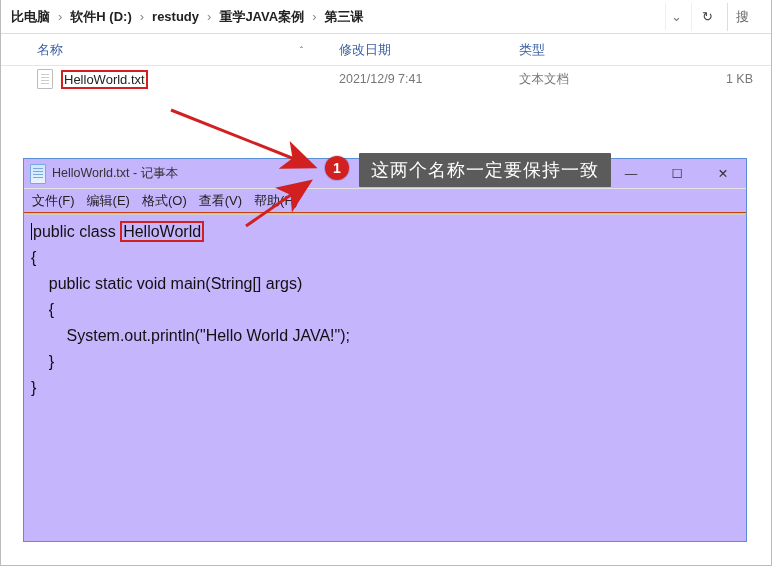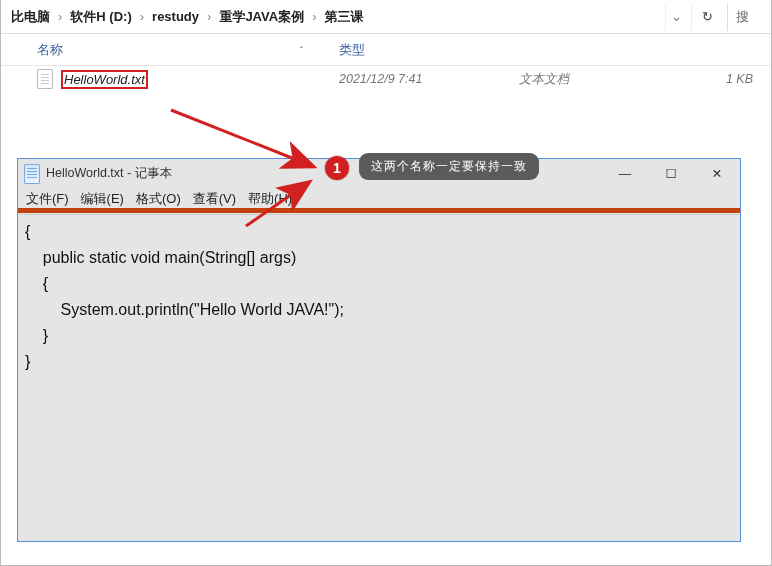--- a/index.html
+++ b/index.html
@@ -68,43 +68,42 @@
   .col.size { flex:1; text-align:right; padding-right:18px; justify-content:flex-end;}
   .sort-caret { font-size:9px; color:#3a5fa0; margin-left:auto; margin-right:20px;}
   
   .file-rows { }
   .file-row {
     height:26px;
     display:flex;
     align-items:center;
     font-size:13px;
     color:#333;
-    font-style:italic;
   }
   .file-row .col.name { color:#222; }
   .file-row .col.date,
   .file-row .col.type,
   .file-row .col.size { color:#777; font-size:12.5px; }
   .file-icon {
     width:16px; height:20px;
     background:#fff; border:1px solid #bbb; border-radius:1px;
     position:relative; flex-shrink:0;
   }
   .file-icon::before{
     content:''; position:absolute; left:3px; right:3px; top:4px;
     border-top:1px solid #ccc; box-shadow:0 3px 0 #ccc,0 6px 0 #ccc,0 9px 0 #ccc;
   }
   .red-box { border:2px solid #d21f1f; padding:0 1px; }
   
   .notepad {
     position:absolute;
-    left:16px; top:158px;
+    left:22px; top:158px;
     width:724px; height:384px;
     border:1px solid #5a8ed6;
-    background:#e5e5e5;
+    background:#c4b5fd;
     box-shadow: none;
   }
   .np-titlebar {
     height:30px;
     display:flex; align-items:center;
     padding:0 0 0 6px;
     gap:6px;
     border-bottom:1px solid #e3e3e3;
     font-size:12.5px;
   }
@@ -127,21 +126,21 @@
     display:flex; align-items:center; justify-content:center;
     color:#333;
   }
   .np-menu {
     height:24px;
     display:flex; align-items:center;
     gap:12px;
     padding:0 8px;
     font-size:13px;
     color:#222;
-    border-bottom:5px solid #c2410c;
+    border-bottom:1px solid #c2410c;
   }
   .np-menu span{ }
   .np-body {
     position:absolute; left:1px; right:1px; top:55px; bottom:1px;
     border-top:1px solid #ccc;
     padding:4px 6px;
     font-family:"Microsoft YaHei","Segoe UI",Arial,sans-serif;
     font-size:16px;
     line-height:26px;
     color:#111;
@@ -161,22 +160,22 @@
     background:#d21f1f; color:#fff;
     display:flex; align-items:center; justify-content:center;
     font-size:14px; font-weight:600;
     box-shadow:0 0 0 1px rgba(0,0,0,.15);
   }
   .anno-label {
     position:absolute;
     left:358px; top:153px;
     background:#5b5b5b; color:#fff;
     padding:5px 12px;
-    font-size:12px;
-    border-radius:9px;
+    font-size:18px;
+    border-radius:1px;
     letter-spacing:1px;
   }
   svg .arrow { fill:#d21f1f; }
 </style>
 </head>
 <body>
 
 <div class="breadcrumb-row">
   <div class="breadcrumb">
     <span class="crumb">比电脑</span>
@@ -195,20 +194,23 @@
   </div>
   <div class="search-box">
     <span>搜</span>
   </div>
 </div>
 
 <div class="col-head">
   <div class="col name">
     <span>名称</span>
     <span class="sort-caret">ˆ</span>
+  </div>
+  <div class="col date">
+    <span>修改日期</span>
   </div>
   <div class="col type">
     <span>类型</span>
   </div>
 </div>
 
 <div class="file-rows">
   <div class="file-row">
     <div class="col name" style="gap:8px;">
       <span class="file-icon"></span>
@@ -237,20 +239,21 @@
     </div>
   </div>
   <div class="np-menu">
     <span>文件(F)</span>
     <span>编辑(E)</span>
     <span>格式(O)</span>
     <span>查看(V)</span>
     <span>帮助(H)</span>
   </div>
   <div class="np-body">
+    <div class="line"><span class="cursor"></span><span>public class </span><span class="red-box">HelloWorld</span></div>
     <div class="line">{</div>
     <div class="line">    public static void main(String[] args)</div>
     <div class="line">    {</div>
     <div class="line">        System.out.println("Hello World JAVA!");</div>
     <div class="line">    }</div>
     <div class="line">}</div>
   </div>
 </div>
 
 <svg class="anno-svg">

